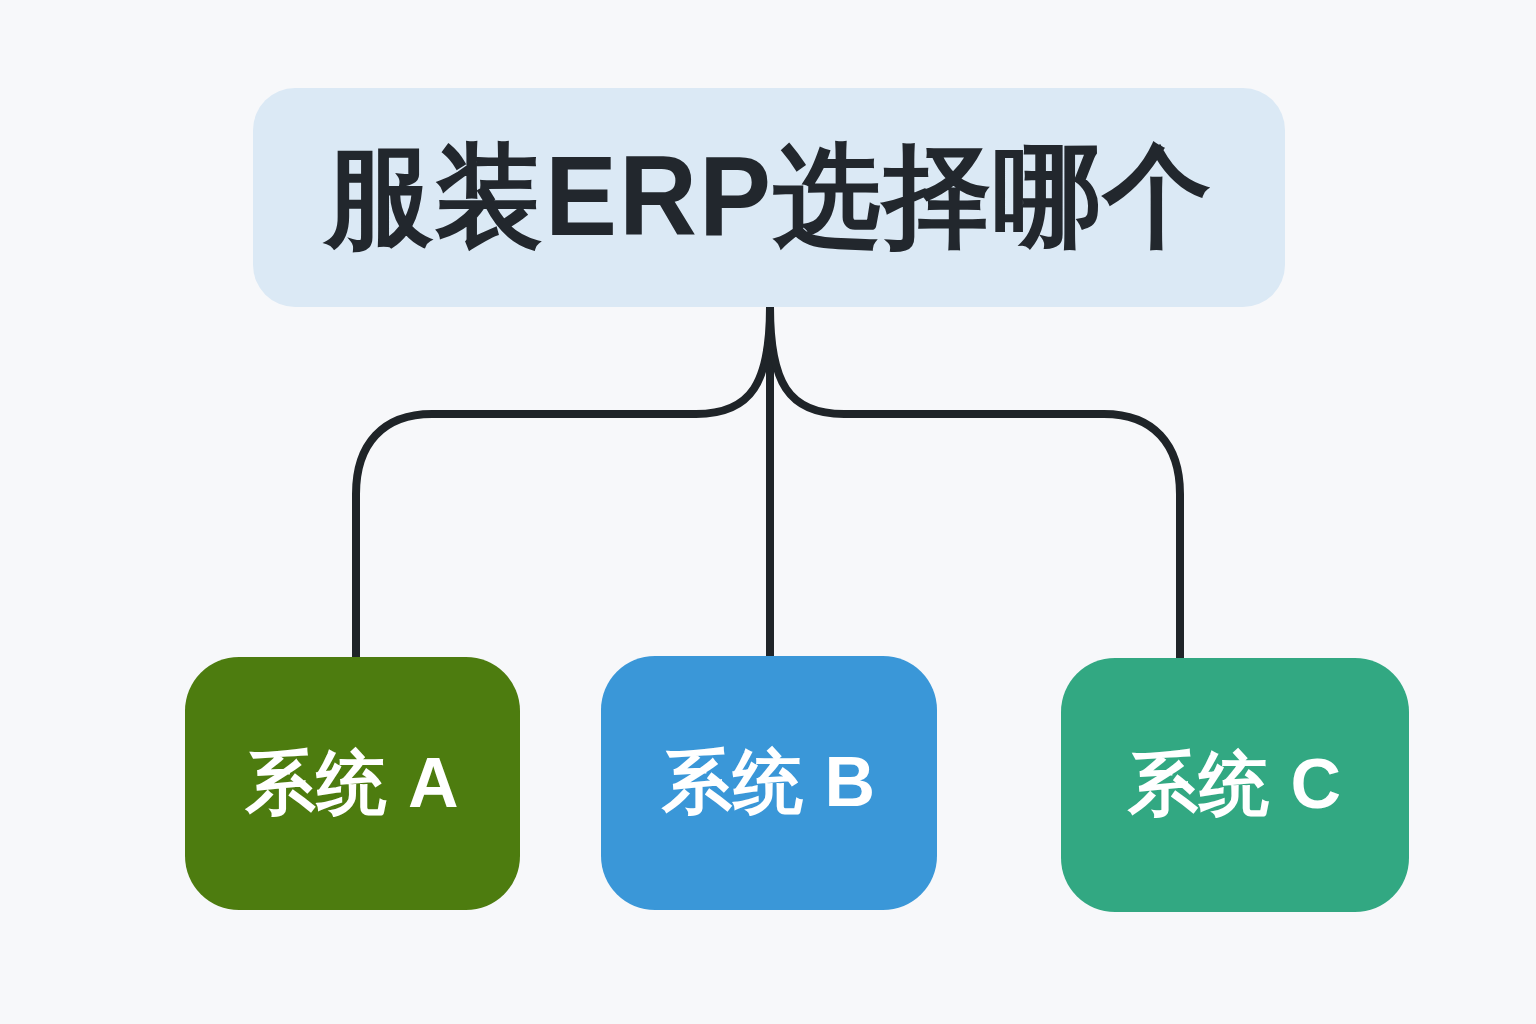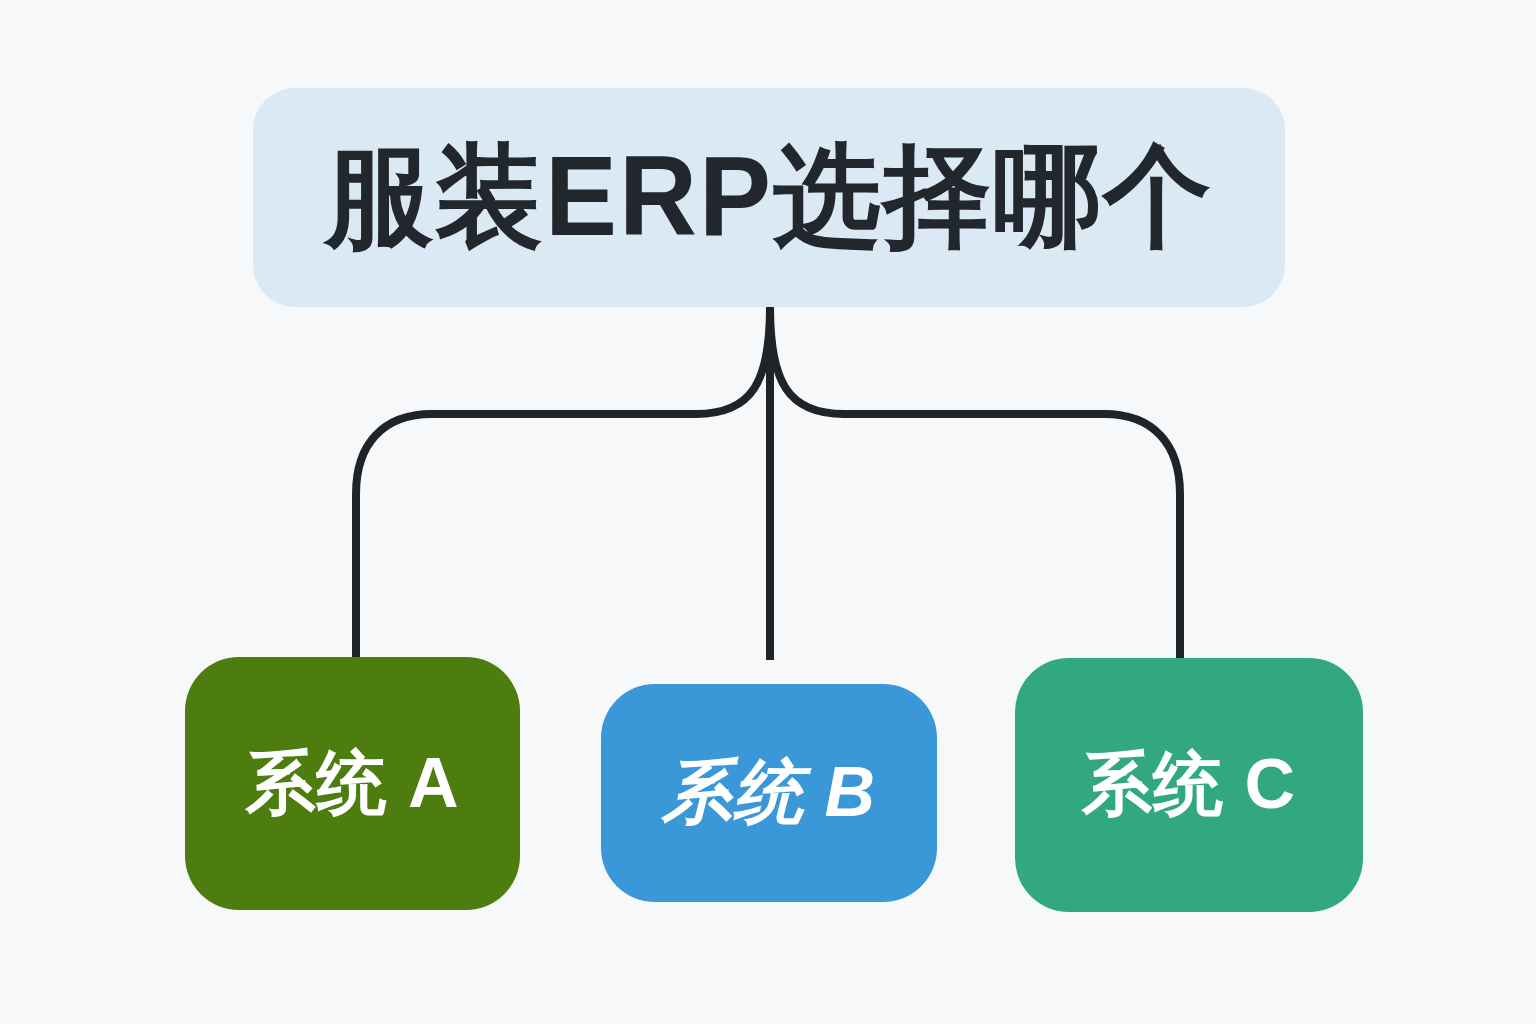--- a/index.html
+++ b/index.html
@@ -56,22 +56,22 @@
     justify-content: center;
   }
   .node .node-label {
     font-size: 70px;
     font-weight: 800;
     color: #ffffff;
     white-space: nowrap;
     letter-spacing: 1px;
   }
   .node-a { left: 185px; top: 657px; width: 335px; height: 253px; }
-  .node-b { left: 601px; top: 684px; width: 336px; height: 218px; font-style: italic; }
-  .node-c { left: 1015px; top: 658px; width: 348px; height: 254px; }
+  .node-b { left: 601px; top: 656px; width: 336px; height: 254px; }
+  .node-c { left: 1061px; top: 658px; width: 348px; height: 254px; }
 </style>
 </head>
 <body>
 
 <div class="stage" style="background-color: rgb(247, 248, 250);">
 
   <svg class="connectors" viewBox="0 0 1536 1024" xmlns="http://www.w3.org/2000/svg">
     <path d="M 770 307 C 770 382 752 414 696 414 L 432 414 C 383 414 356 444 356 494 L 356 660" stroke="#1f2428"></path>
     <path d="M 770 307 L 770 660" stroke="#1f2428"></path>
     <path d="M 770 307 C 770 382 788 414 844 414 L 1104 414 C 1153 414 1180 444 1180 494 L 1180 662" stroke="#1f2428"></path>

